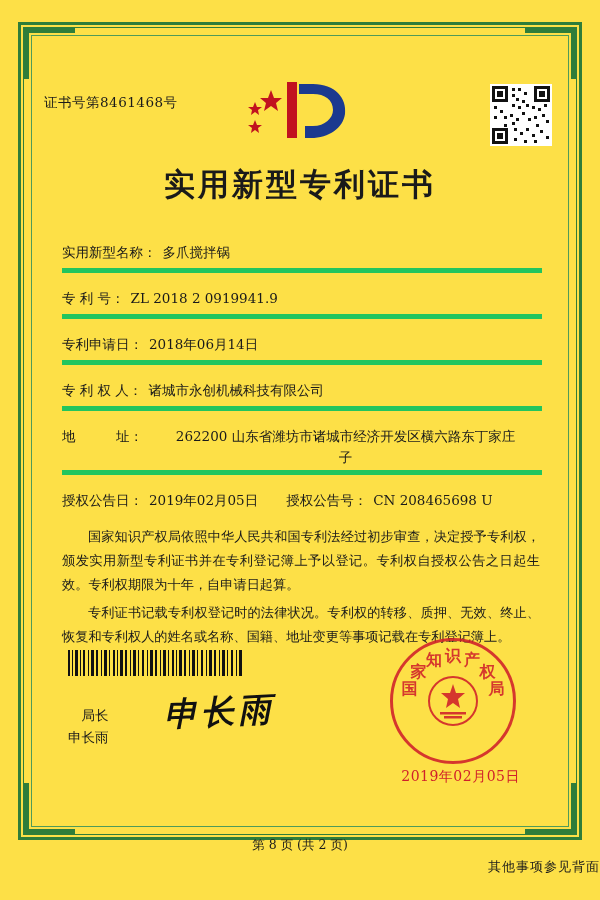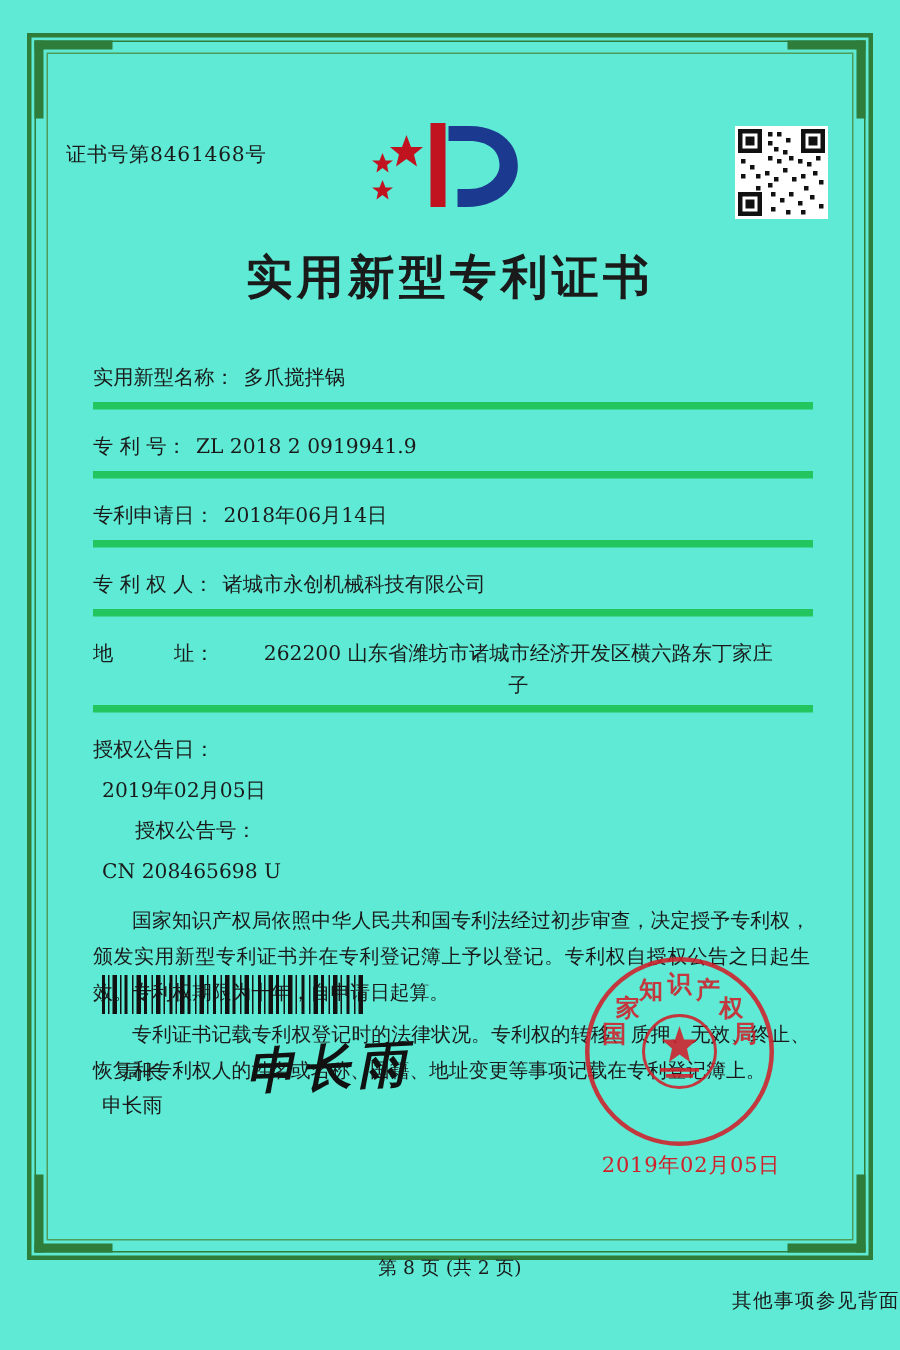--- a/index.html
+++ b/index.html
@@ -12,21 +12,21 @@
     background: #ffffff;
     font-family: "DejaVu Serif", "Liberation Serif", serif;
     color: #1a1a1a;
     overflow: hidden;
   }
 
   .page {
     position: relative;
     width: 600px;
     height: 900px;
-    background: #5eead4;
+    background: #fde047;
   }
 
   
   .frame-outer {
     position: absolute;
     left: 18px;
     top: 22px;
     right: 18px;
     bottom: 60px;
     border: 3px solid #2f7d3a;
@@ -133,21 +133,20 @@
     padding-top: 6px;
   }
   .f-value {
     flex: 1 1 auto;
     padding-top: 6px;
     padding-left: 6px;
     word-break: break-all;
   }
   .field-row.double {
     justify-content: flex-start;
-    flex-direction: column;
   }
   .f-label-2 {
     flex: 0 0 auto;
     white-space: pre;
     padding-top: 6px;
     padding-left: 28px;
   }
   .f-value-2 {
     flex: 0 0 auto;
     padding-top: 6px;

